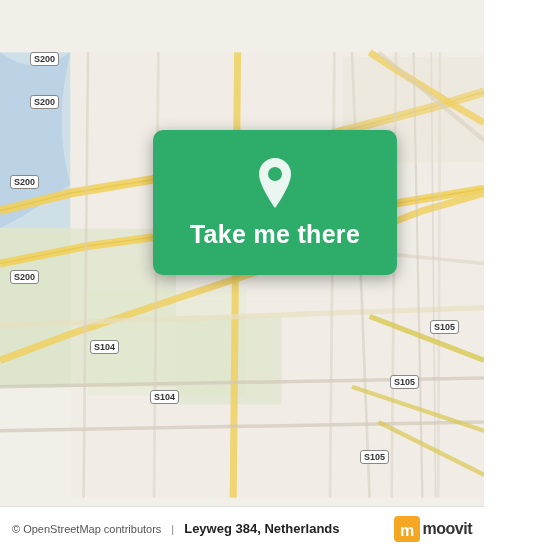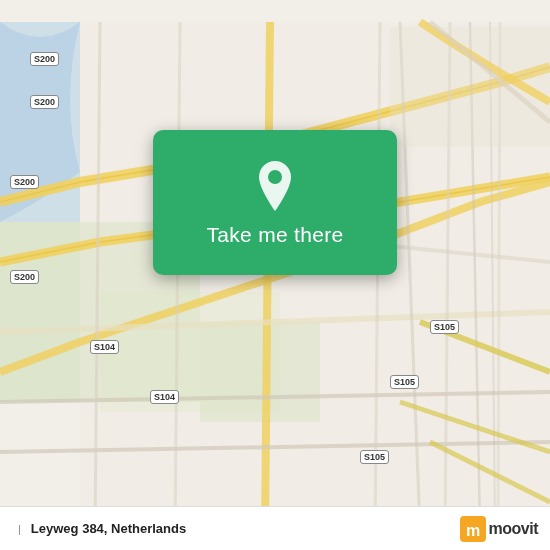--- a/index.html
+++ b/index.html
@@ -5,21 +5,21 @@
     * { margin: 0; padding: 0; box-sizing: border-box; }
     body {
       width: 550px;
       height: 550px;
       overflow: hidden;
       font-family: Arial, sans-serif;
       position: relative;
     }
 
     #map-container {
-      width: 550px;
+      width: 484px;
       height: 550px;
       position: relative;
       background-color: #c2410c;
       overflow: hidden;
     }
 
     
     .map-bg {
       position: absolute;
       width: 100%;
@@ -54,22 +54,22 @@
     }
 
     .map-pin-icon {
       width: 44px;
       height: 54px;
       margin-bottom: 10px;
     }
 
     .take-me-text {
       color: #fff;
-      font-size: 21px;
-      font-weight: 400;
+      font-size: 25px;
+      font-weight: 700;
       letter-spacing: 0.3px;
     }
 
     
     .bottom-bar {
       position: absolute;
       bottom: 0;
       left: 0;
       width: 100%;
       height: 44px;
@@ -200,20 +200,21 @@
 
     <svg class="map-pin-icon" viewBox="0 0 44 54" xmlns="http://www.w3.org/2000/svg">
       <path d="M22 2C13.163 2 6 9.163 6 18c0 12 16 34 16 34s16-22 16-34C38 9.163 30.837 2 22 2z" fill="white" opacity="0.9"></path>
       <circle cx="22" cy="18" r="7" fill="#2eac6a"></circle>
     </svg>
     <span class="take-me-text">Take me there</span>
   </div>
 
   <div class="bottom-bar">
     <div class="bottom-left">
+      <span class="osm-logo">© OpenStreetMap contributors</span>
       <span style="margin:0 6px;color:#888;">|</span>
       <span class="bottom-address">Leyweg 384, Netherlands</span>
     </div>
     <div class="moovit-logo">
 
       <svg class="moovit-icon" viewBox="0 0 26 26" xmlns="http://www.w3.org/2000/svg">
         <rect width="26" height="26" rx="4" fill="#f5a623"></rect>
         <text x="13" y="20" text-anchor="middle" font-family="Arial" font-weight="bold" font-size="16" fill="white">m</text>
       </svg>
       <span class="moovit-text">moovit</span>

